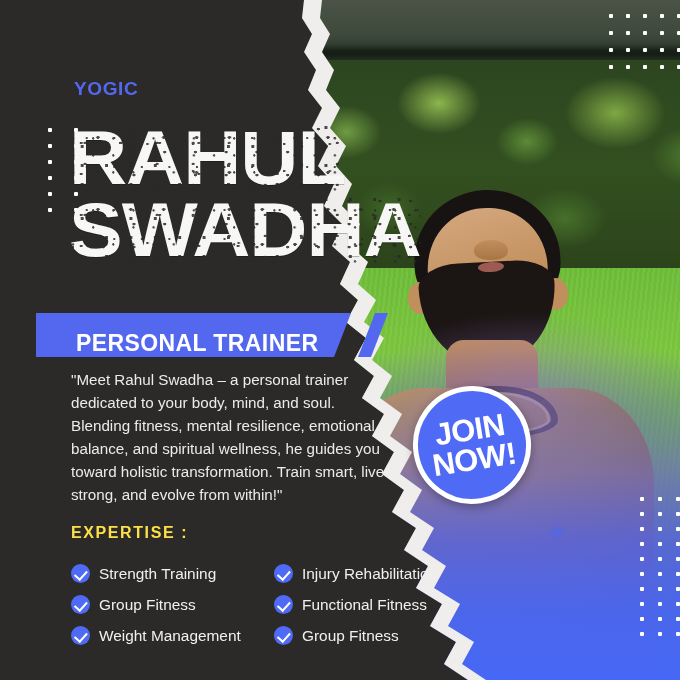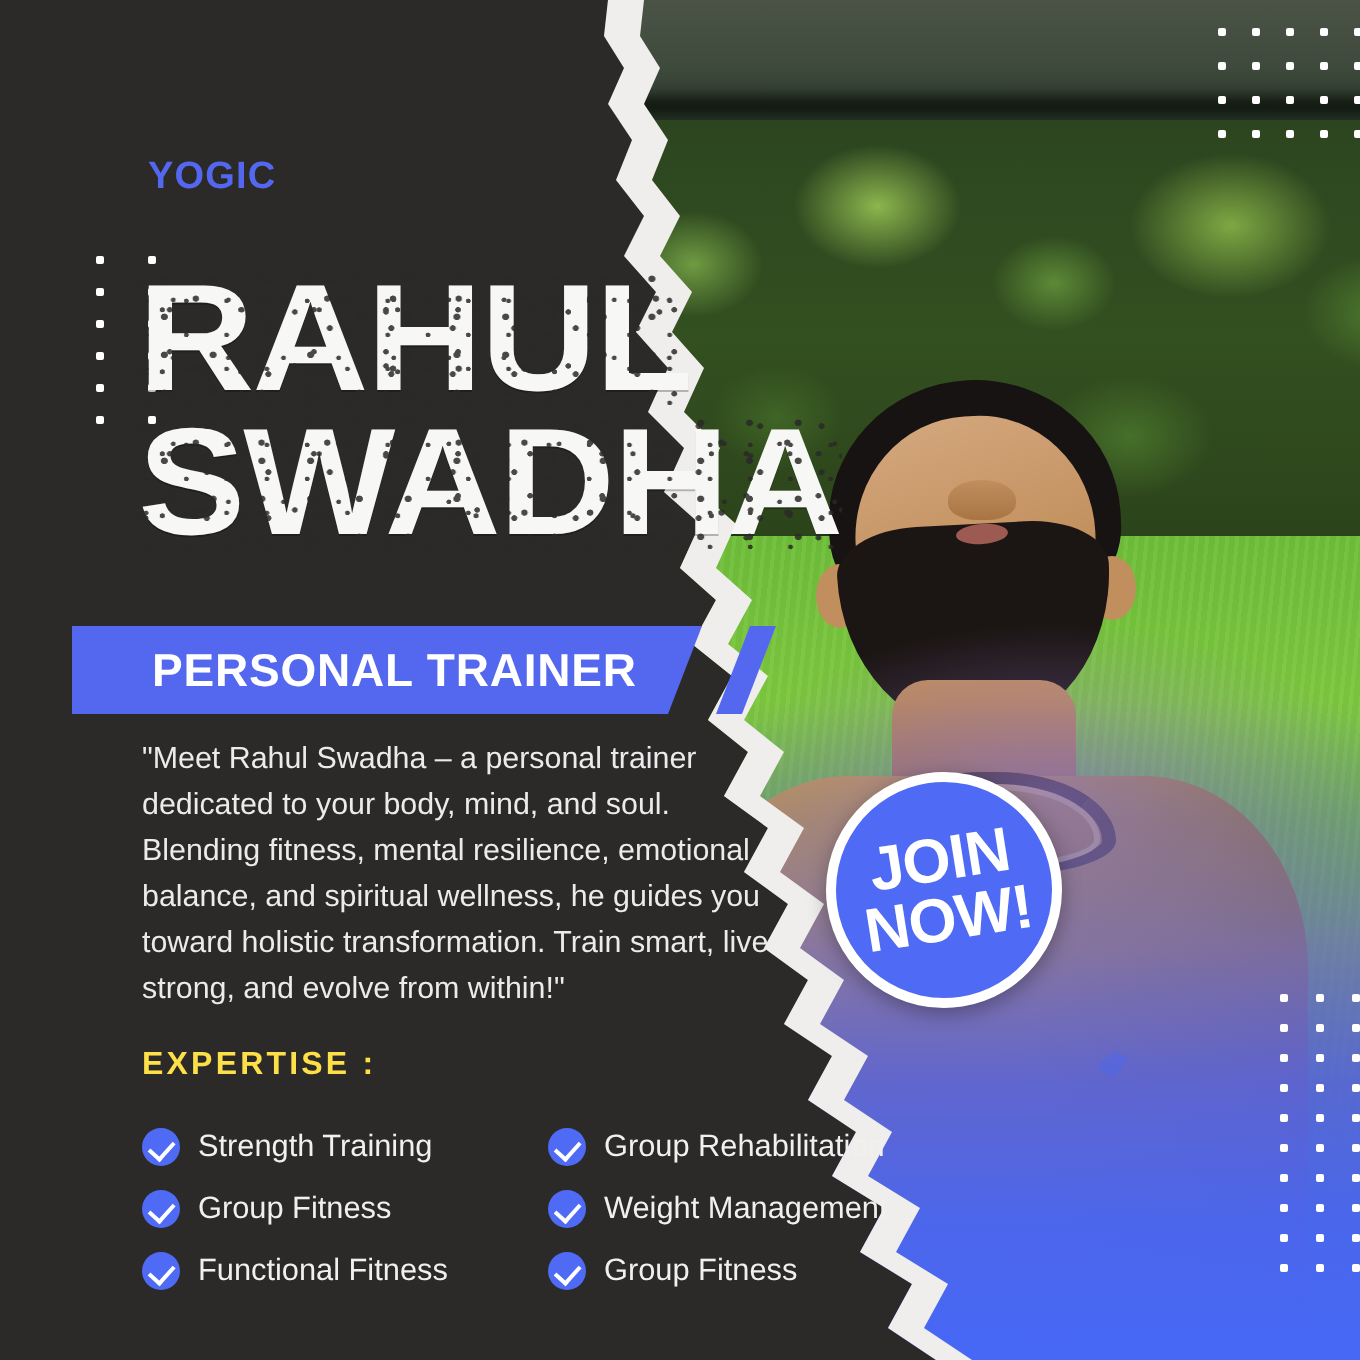--- a/index.html
+++ b/index.html
@@ -180,21 +180,21 @@
   
   .brand {
     position:absolute; left:38px; top:78px;
     color:#5468ef;
     font-size:19px; font-weight:bold;
     letter-spacing:.6px; line-height:1.16;
     text-transform:uppercase;
   }
 
   .name-block {
-    position:absolute; left:33px; top:136px;
+    position:absolute; left:33px; top:124px;
     width:330px;
     text-decoration:underline;
   }
   .name-line {
     color:#f7f7f5;
     font-family:"Liberation Sans", sans-serif;
     font-weight:bold;
     font-size:76px;
     line-height:.90;
     letter-spacing:-1px;
@@ -223,21 +223,21 @@
     mix-blend-mode:normal;
     pointer-events:none;
     opacity:.85;
   }
 
   .role-banner {
     position:absolute; left:0; top:313px;
     width:315px; height:44px;
     background:#5468ef;
     clip-path:polygon(0 0, 100% 0, calc(100% - 17px) 100%, 0 100%);
-    display:flex; align-items:center;
+    display:flex; align-items:flex-end;
   }
   .role-banner span {
     color:#ffffff; font-weight:bold; font-size:23px;
     letter-spacing:.4px; padding-left:40px;
   }
   .role-accent {
     position:absolute; left:322px; top:313px;
     width:30px; height:44px;
     background:#5468ef;
     clip-path:polygon(17px 0, 100% 0, calc(100% - 17px) 100%, 0 100%);
@@ -465,33 +465,33 @@
   <p class="bio">"Meet Rahul Swadha – a personal trainer dedicated to your body, mind, and soul. Blending fitness, mental resilience, emotional balance, and spiritual wellness, he guides you toward holistic transformation. Train smart, live strong, and evolve from within!"</p>
 
   <div class="expertise-title">EXPERTISE :</div>
   <div class="expertise-grid">
     <div class="exp-item">
       <span class="check"></span>
       <span class="exp-label">Strength Training</span>
     </div>
     <div class="exp-item">
       <span class="check"></span>
-      <span class="exp-label">Group Rehabilitation</span>
+      <span class="exp-label">Injury Rehabilitation</span>
     </div>
     <div class="exp-item">
       <span class="check"></span>
       <span class="exp-label">Group Fitness</span>
     </div>
     <div class="exp-item">
       <span class="check"></span>
-      <span class="exp-label">Weight Management</span>
+      <span class="exp-label">Functional Fitness</span>
     </div>
     <div class="exp-item">
       <span class="check"></span>
-      <span class="exp-label">Functional Fitness</span>
+      <span class="exp-label">Weight Management</span>
     </div>
     <div class="exp-item">
       <span class="check"></span>
       <span class="exp-label">Group Fitness</span>
     </div>
   </div>
 
   <div class="join-badge">
     <span>JOIN</span>
     <span>NOW!</span>

